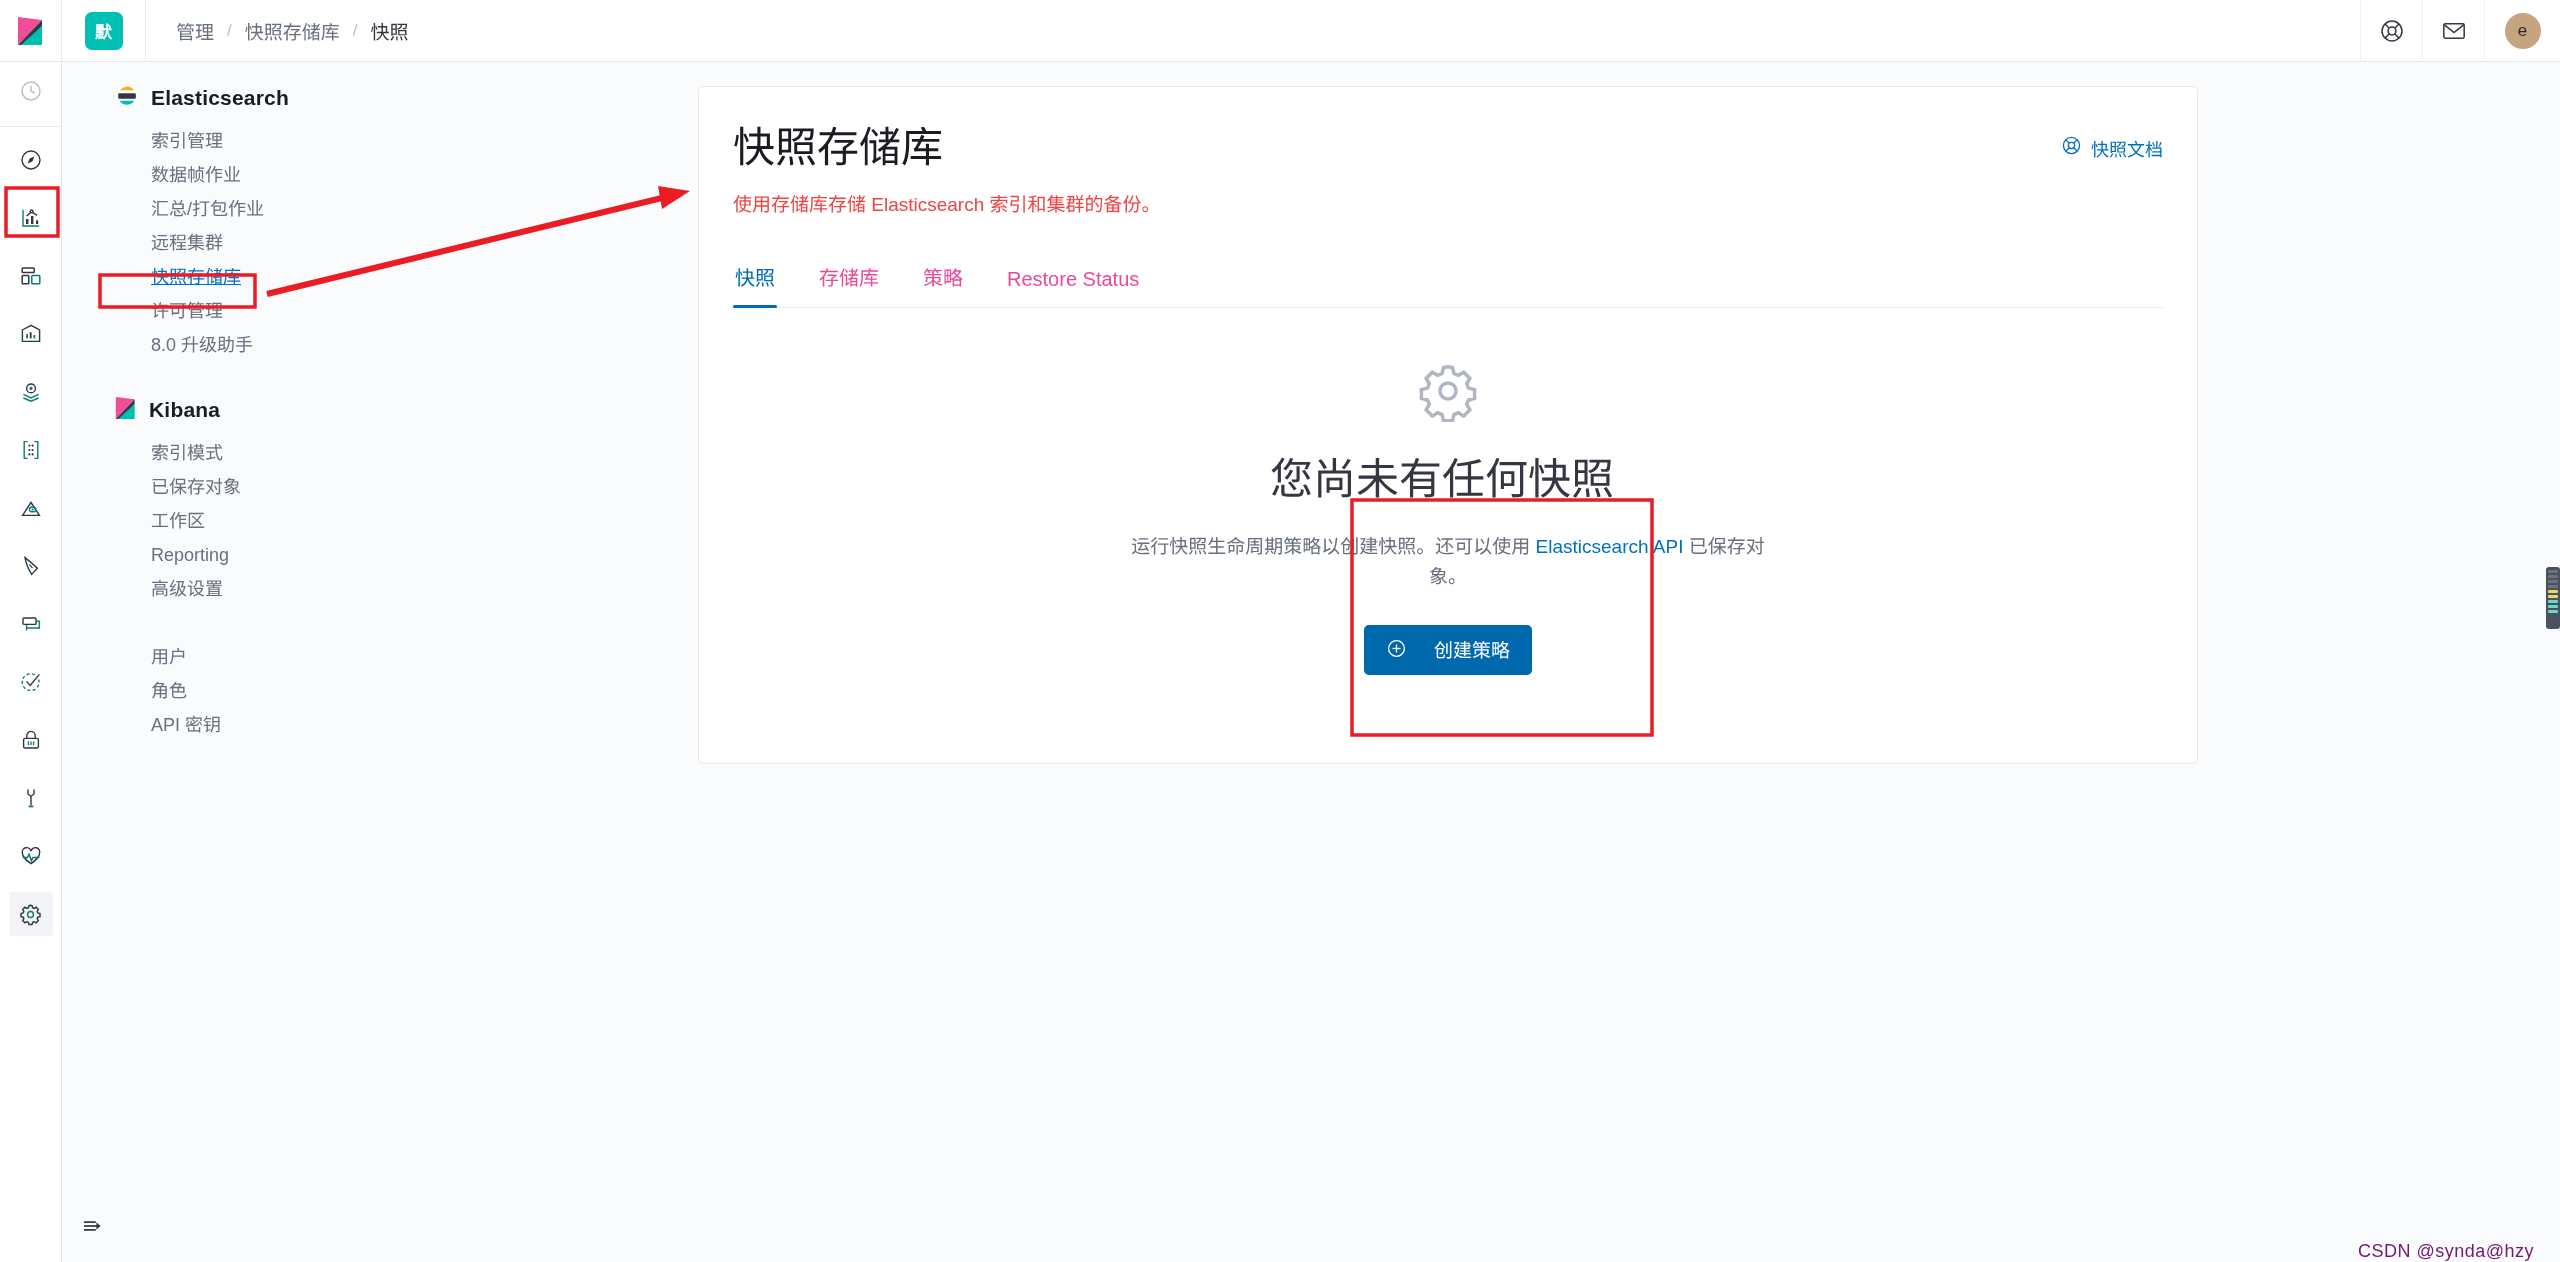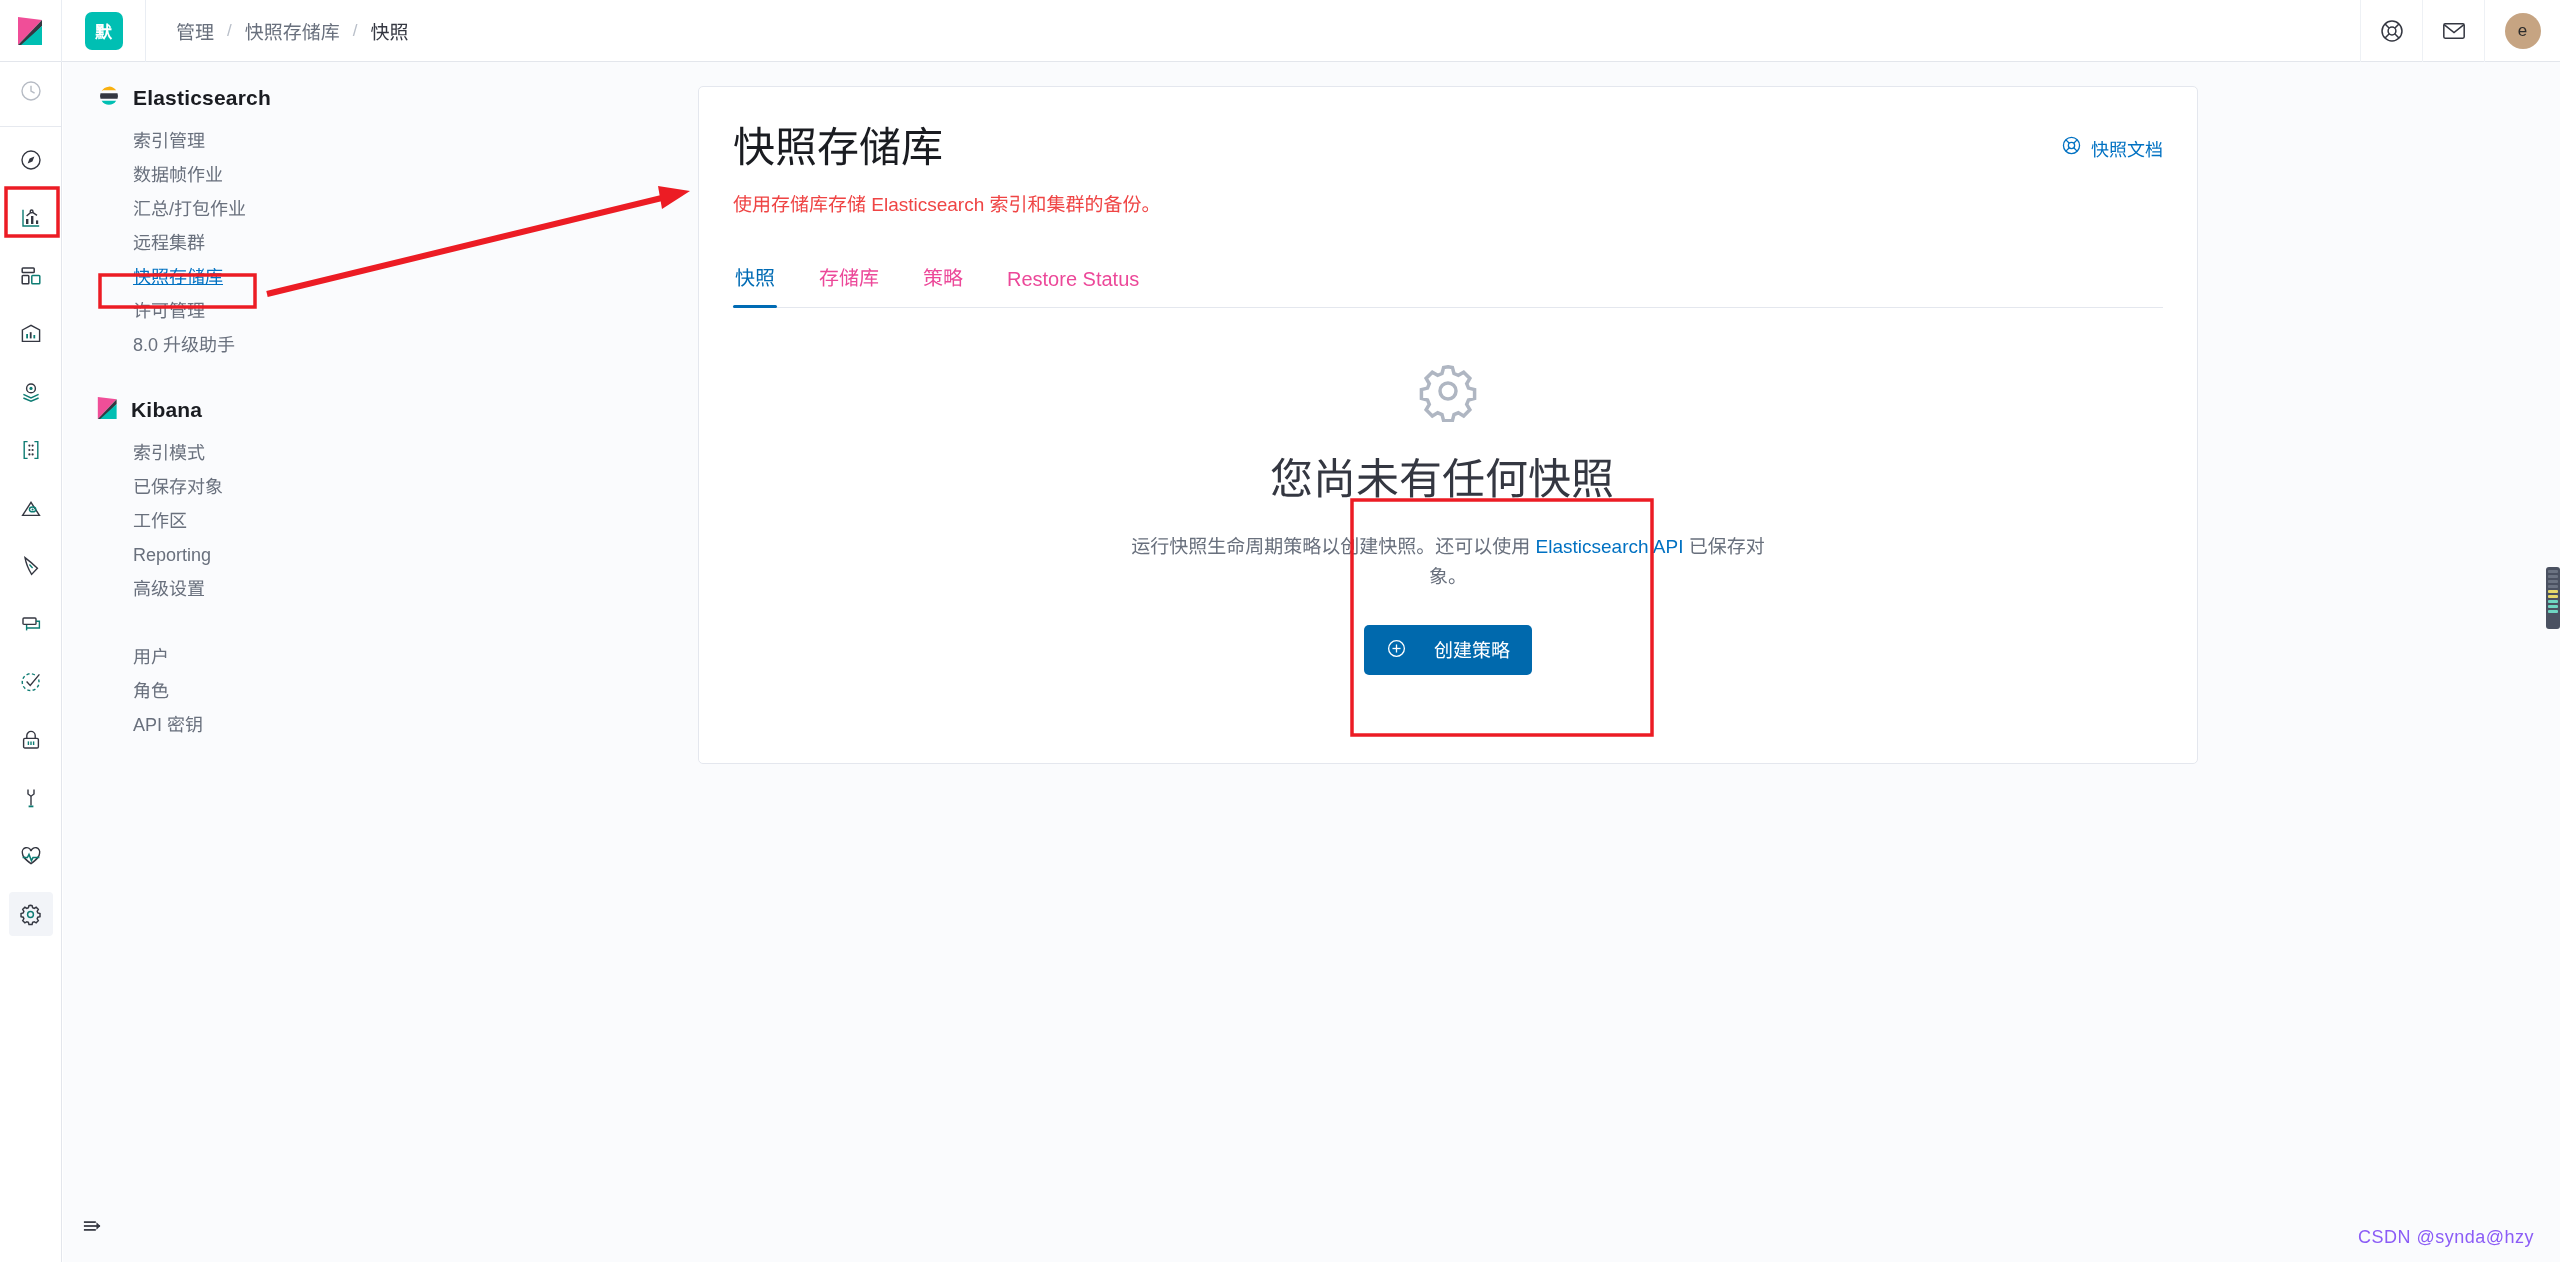--- a/index.html
+++ b/index.html
@@ -79,21 +79,21 @@
     width: 44px; height: 44px; margin: 7px 0;
     display: flex; align-items: center; justify-content: center;
     border-radius: 4px; position: relative;
   }
   .rail-item.selected { background: #f2f4f8; }
 
   
   .sidebar {
     position: absolute; top: 62px; left: 63px; width: 765px; bottom: 0;
     background: #fafbfd; border-right: 1px solid #e7eaf0;
-    padding: 22px 0 0 34px;
+    padding: 22px 0 0 52px;
     overflow: hidden;
   }
   .nav-section { margin-bottom: 34px; }
   .nav-head {
     display: flex; align-items: center; gap: 12px;
     margin-bottom: 12px;
   }
   .nav-head-title {
     font-size: 21px; font-weight: 700; color: #1a1c21;
     letter-spacing: .2px;
@@ -170,22 +170,22 @@
     background: #0069ad; color: #ffffff;
     border: none; border-radius: 5px;
     font-size: 19px; font-family: inherit;
     padding: 13px 22px;
     line-height: 1;
   }
 
   
   .anno { position: absolute; z-index: 40; pointer-events: none; }
   .watermark {
-    position: absolute; right: 26px; bottom: 14px;
-    color: #8b5cf6; font-size: 18px; letter-spacing: .5px;
+    position: absolute; right: 26px; bottom: 0;
+    color: #701a75; font-size: 18px; letter-spacing: .5px;
   }
   .mini-scroll {
     position: absolute; right: 0px; top: 505px;
     width: 14px; height: 62px; border-radius: 3px;
     background: #4a5161; z-index: 30;
     overflow: hidden; padding: 3px 2px;
     display: flex; flex-direction: column; gap: 2px;
   }
   .mini-scroll i { display: block; height: 3px; border-radius: 1px; background: #6b7382; }
   .mini-scroll i.y { background: #e7d96a; }

